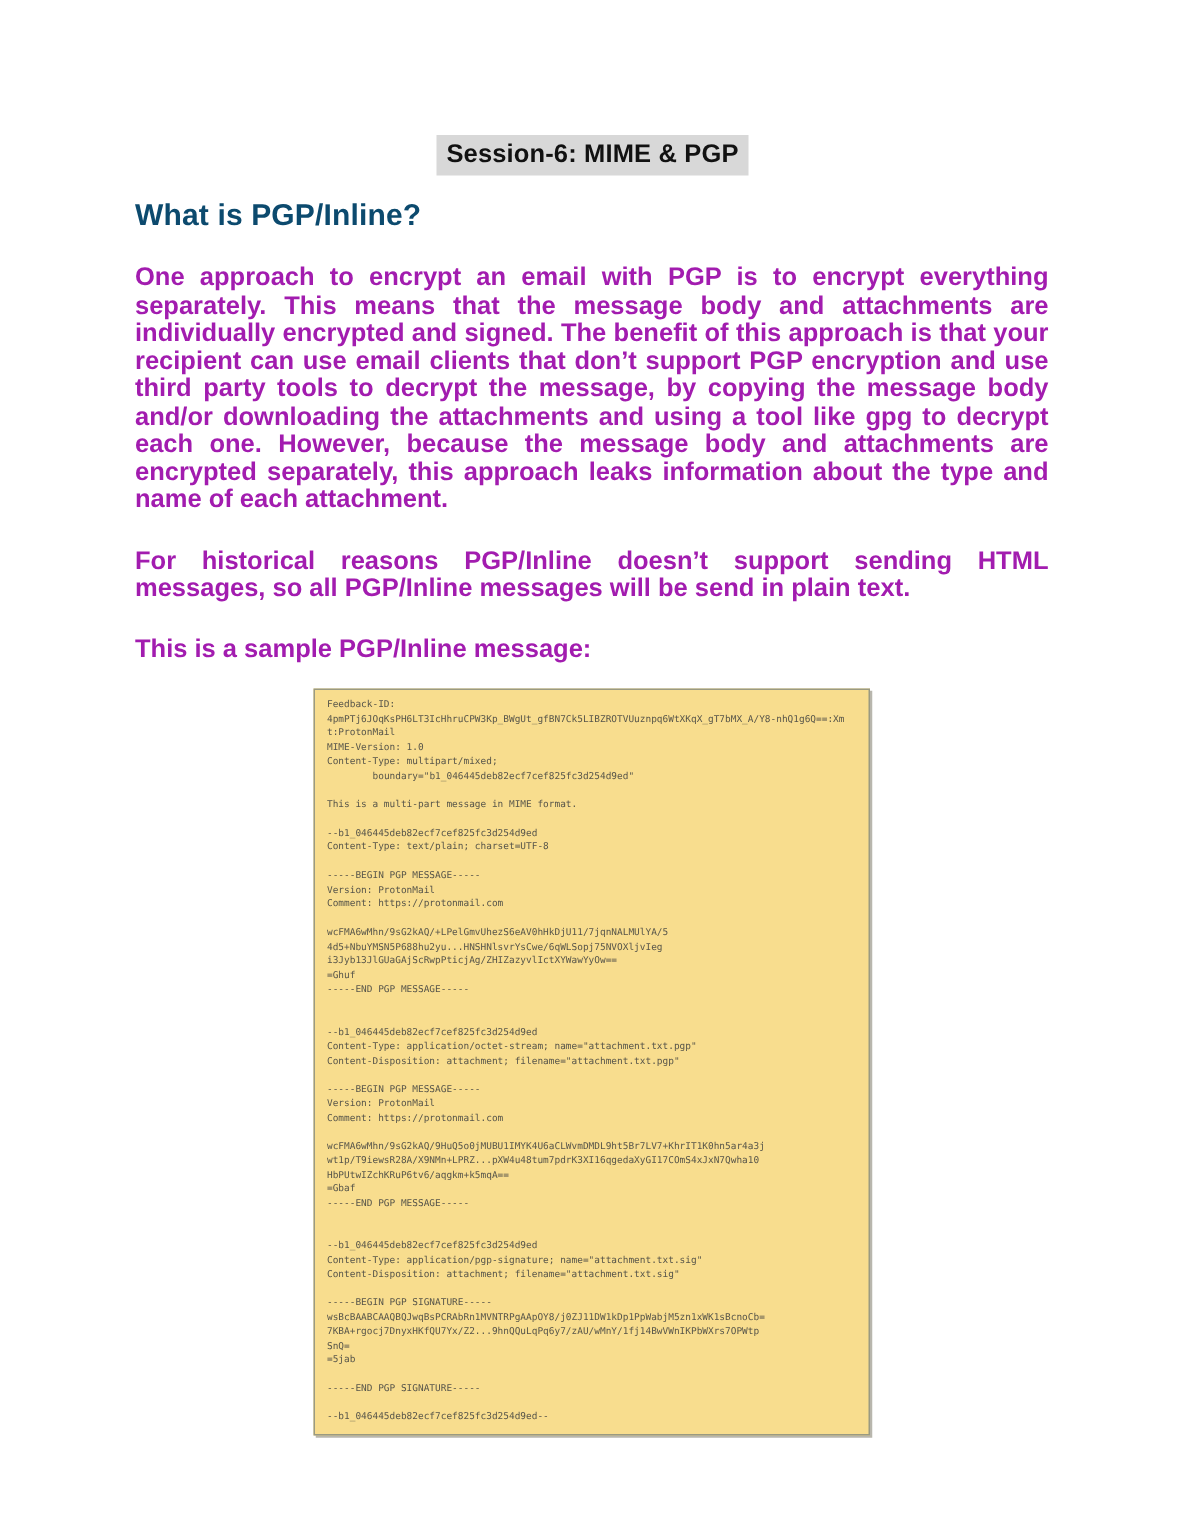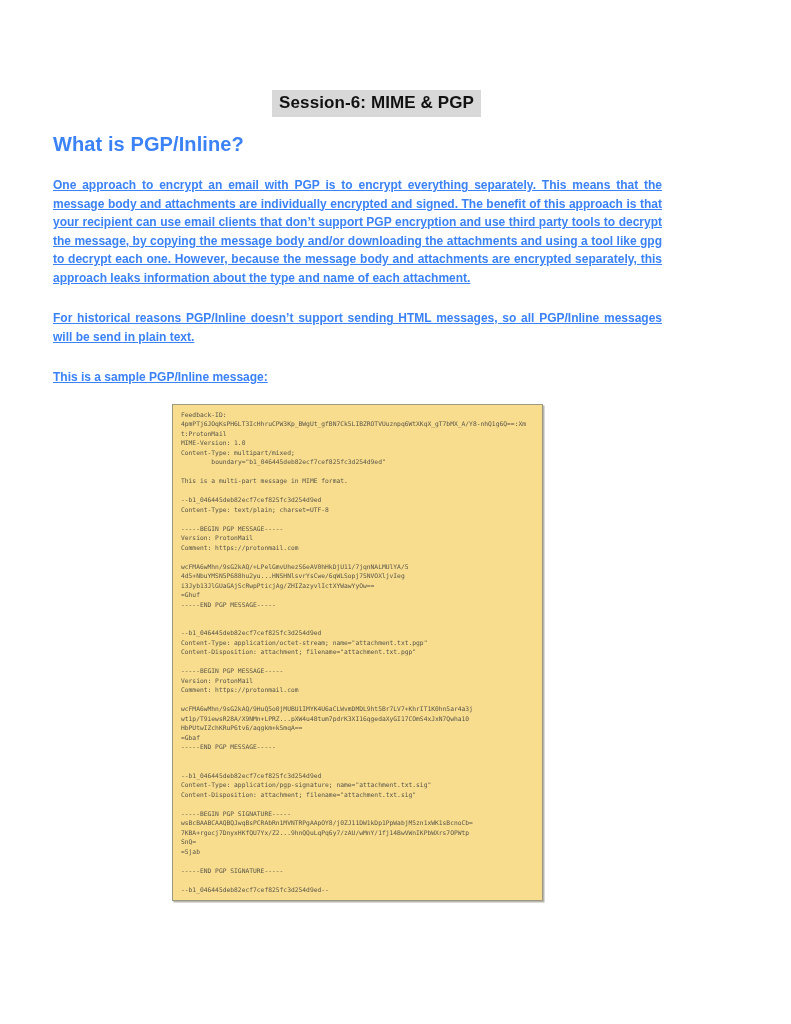--- a/index.html
+++ b/index.html
@@ -10,51 +10,50 @@
   .page {
     position: relative;
     width: 791px;
     height: 1024px;
     background: #ffffff;
     font-family: "Liberation Sans", sans-serif;
     color: #151515;
     overflow: hidden;
   }
   .doc {
-    padding: 90px 91px 0 53px;
+    padding: 90px 91px 0 90px;
   }
   .title-row {
     text-align: center;
     margin: 0 0 10px 0;
   }
   .title-highlight {
     display: inline-block;
     background: #d8d8d8;
     color: #111111;
     font-size: 17px;
     font-weight: 700;
     padding: 3px 7px 4px 7px;
     letter-spacing: 0.1px;
   }
   .heading {
     font-size: 20px;
     font-weight: 700;
-    color: #3b82f6;
+    color: #0c4a6e;
     margin: 16px 0 20px 0;
     letter-spacing: 0.1px;
   }
   .para {
     width: 609px;
-    font-size: 12px;
+    font-size: 17px;
     font-weight: 700;
     line-height: 18.5px;
     text-align: justify;
-    color: #3b82f6;
+    color: #a21caf;
     margin: 0 0 22px 0;
-    text-decoration: underline;
   }
   .para.last {
     margin-bottom: 17px;
     text-align: left;
   }
   .code-box {
     box-sizing: border-box;
     margin-left: 119px; 
     width: 371px;
     min-height: 497px;

